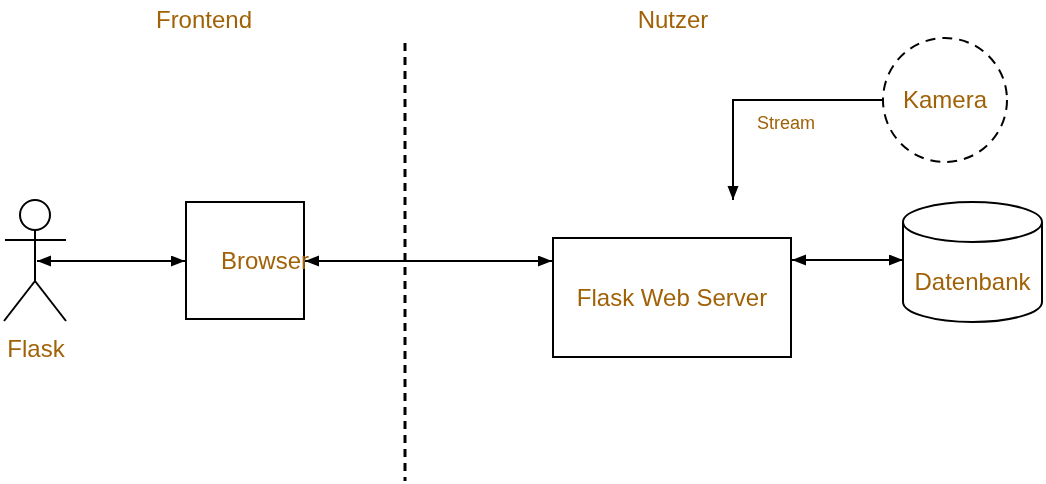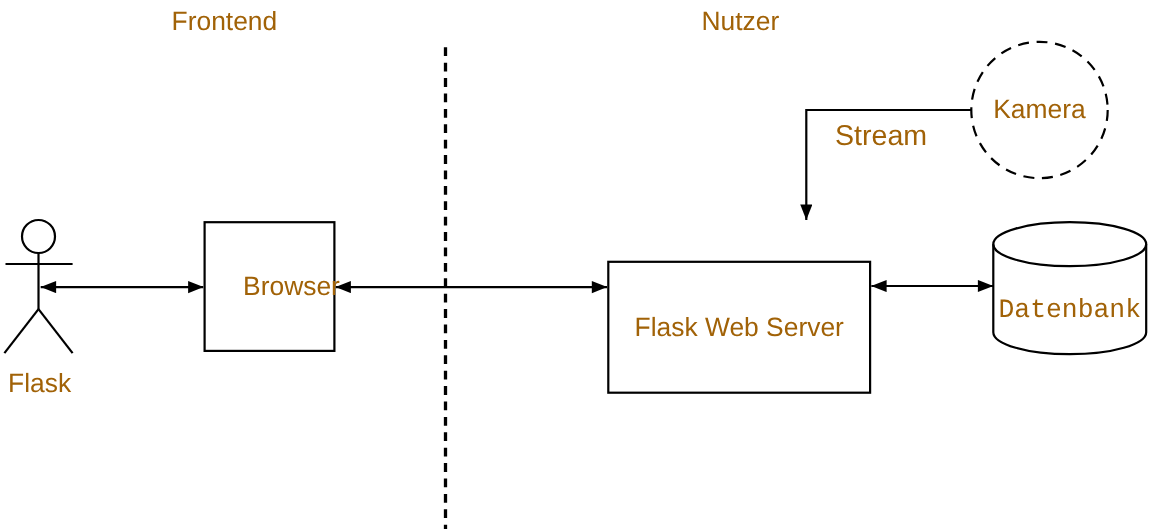--- a/index.html
+++ b/index.html
@@ -42,39 +42,38 @@
     border: 2px solid #000000;
     background: #ffffff;
   }
   .ghost {
     background: transparent;
     border: none;
   }
   #node-browser   { left: 185px; top: 201px; width: 120px; height: 119px; padding-left: 40px; }
   #node-flask     { left: 552px; top: 201px; width: 240px; height: 121px; margin-top: 36px; }
   #node-kamera    { left: 883px; top: 38px;  width: 124px; height: 124px; }
-  #node-datenbank { left: 903px; top: 247px; width: 139px; height: 70px; font-family: Liberation Mono, monospace; }
+  #node-datenbank { left: 903px; top: 247px; width: 139px; height: 70px; }
   #label-nutzer {
     position: absolute;
     left: 36px;
     top: 336px;
     transform: translateX(-50%);
     font-size: 24px;
     line-height: 25px;
     white-space: nowrap;
   }
   #label-stream {
     position: absolute;
     left: 786px;
     top: 111px;
     transform: translateX(-50%);
-    font-size: 26px;
+    font-size: 18px;
     line-height: 25px;
     white-space: nowrap;
-    margin-left: 15px;
   }
 </style>
 </head>
 <body>
 
 <div class="canvas">
 
   <svg class="layer" width="1046" height="484" viewBox="0 0 1046 484">
     <defs>
       <marker id="mArrow" markerUnits="userSpaceOnUse" markerWidth="18" markerHeight="14" refX="15" refY="5.5" orient="auto-start-reverse">

